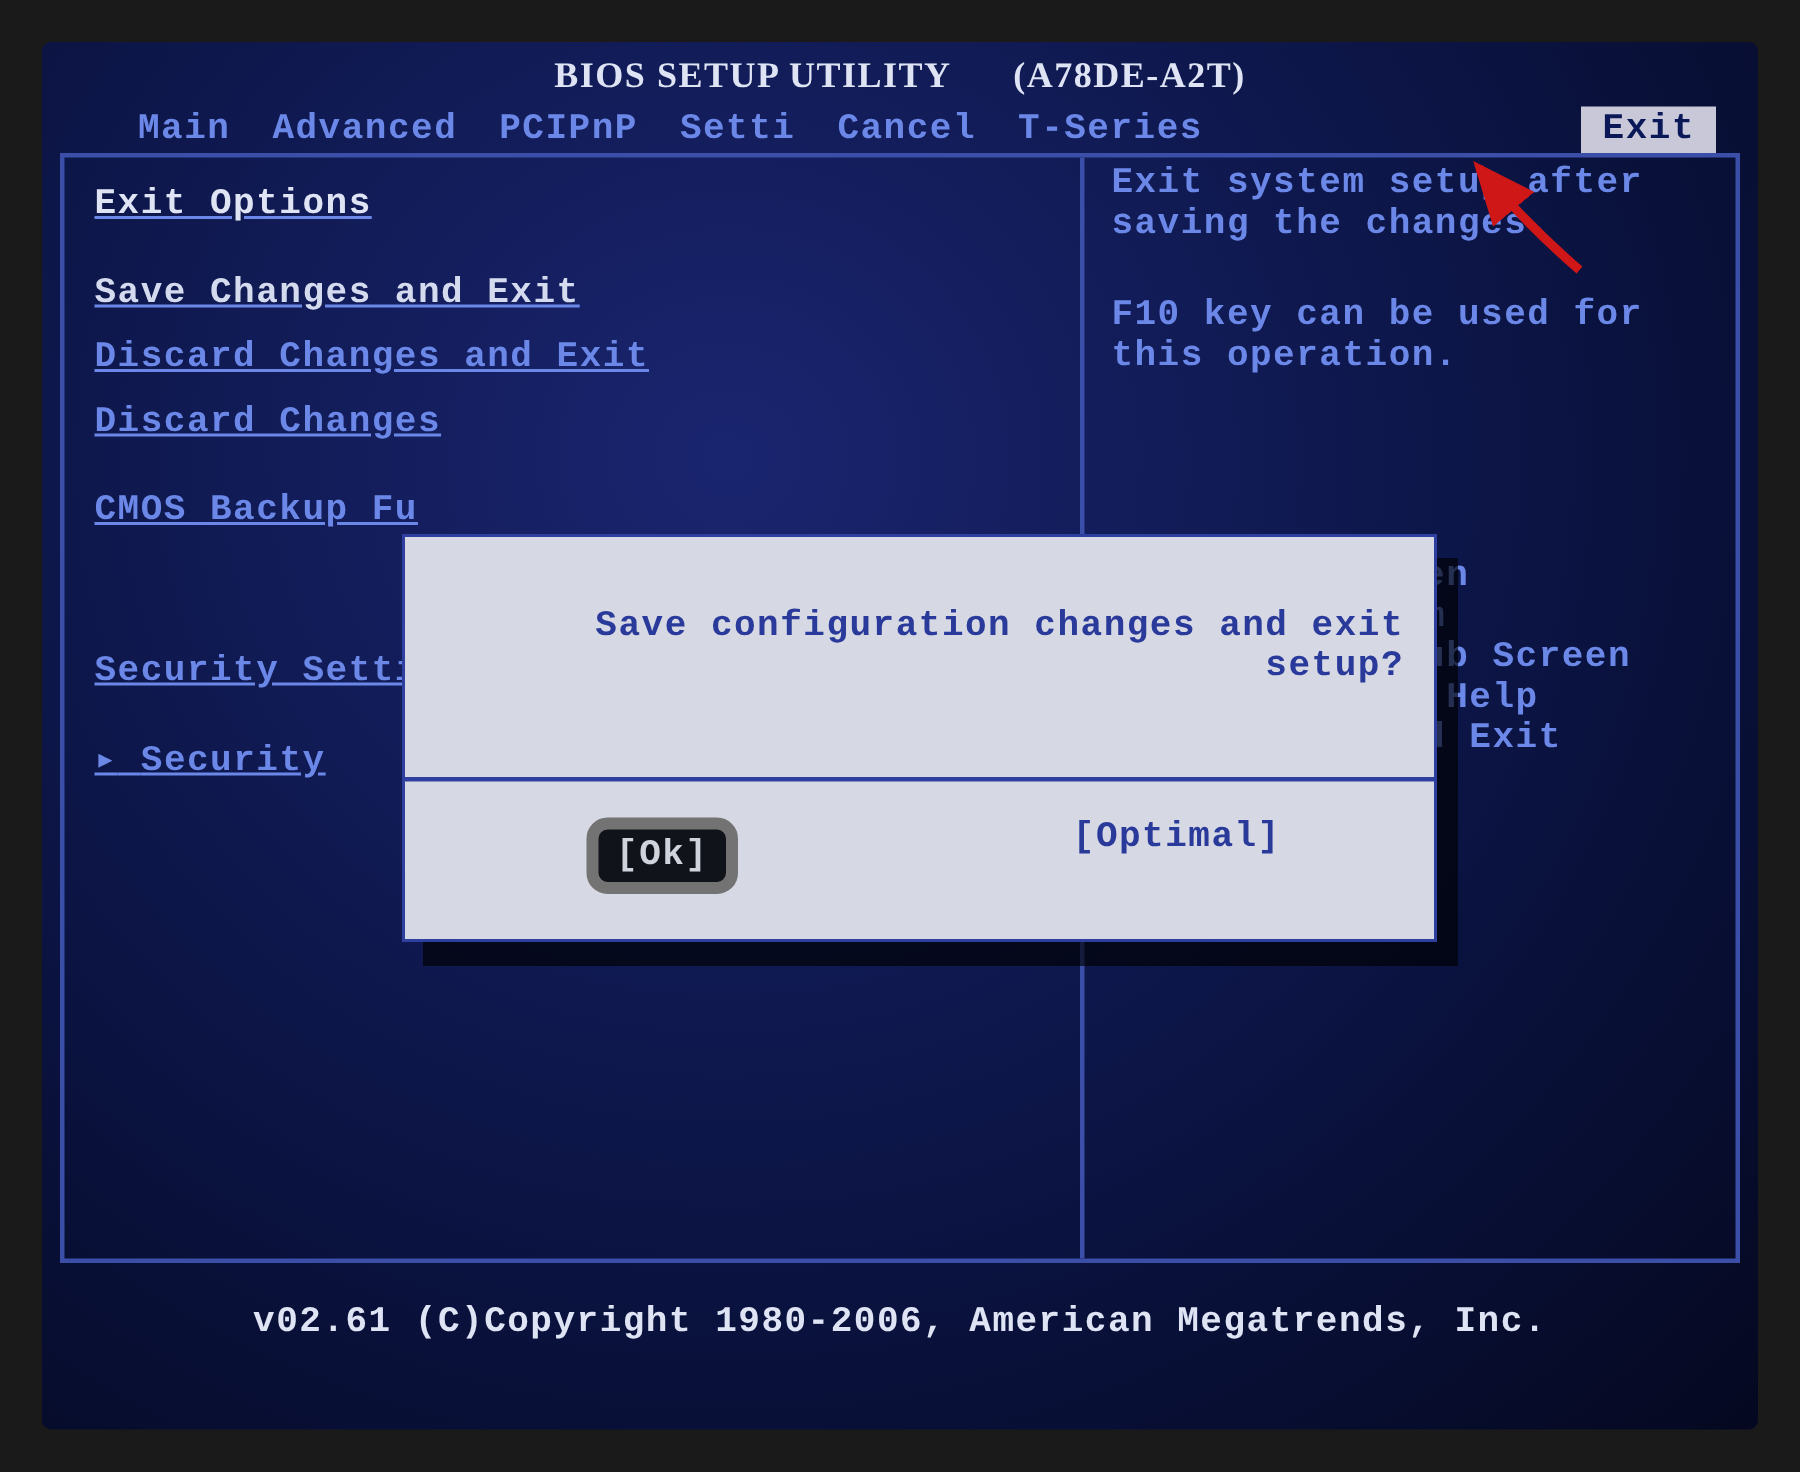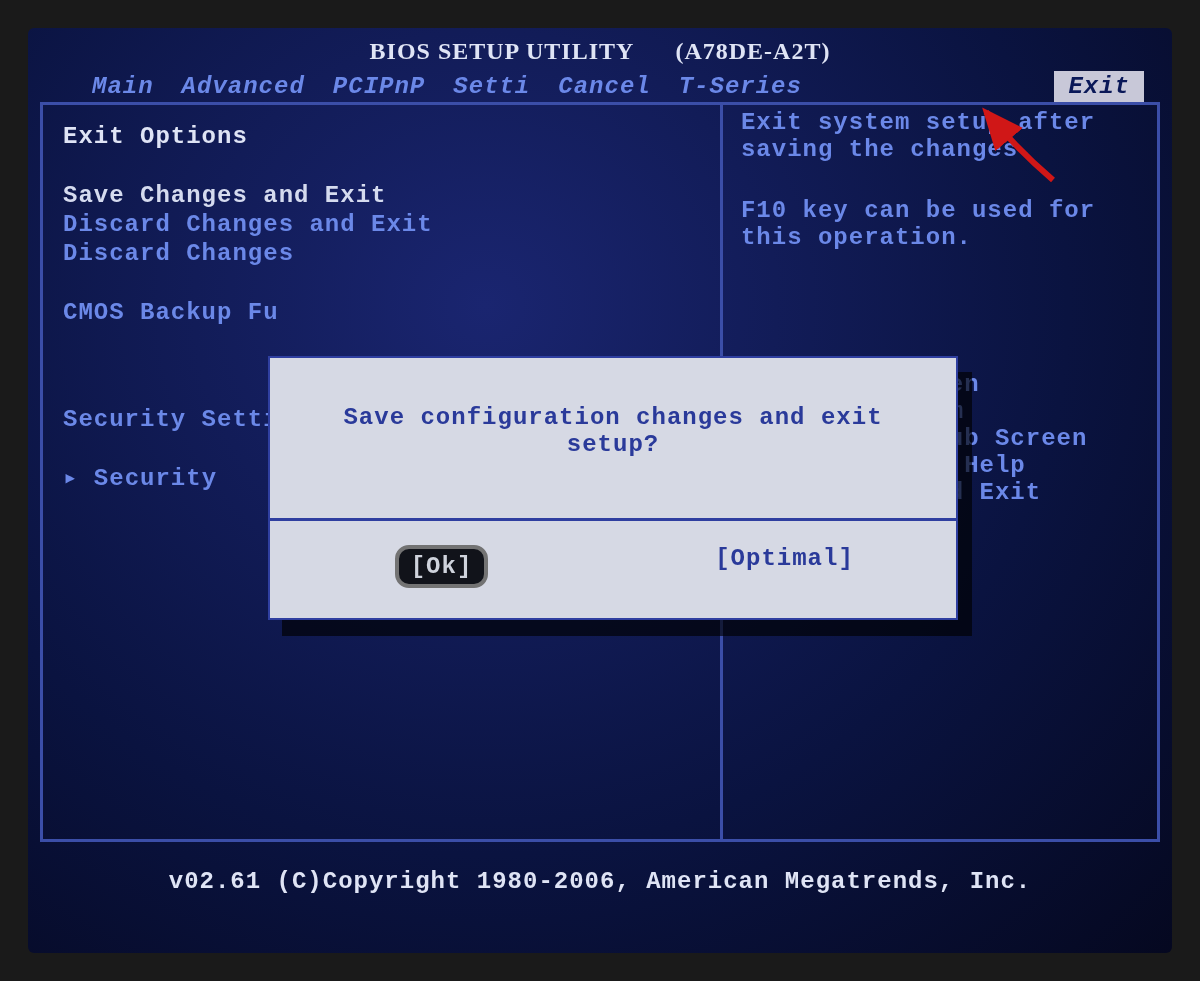--- a/index.html
+++ b/index.html
@@ -26,49 +26,49 @@
     padding: 10px 0 6px;
     font-family: Liberation Serif, serif;
   }
   .tabs {
     display: flex;
     color: #6b88e8;
     padding: 0 28px 0 50px;
   }
   .tabs div {
     padding: 2px 14px;
-    font-style: italic;
   }
   .tabs .active {
     background: #c8c8d8;
     color: #0a1858;
     font-weight: bold;
   }
   .content {
     display: flex;
     border: 3px solid #3b4ea8;
     margin: 0 12px;
     height: 740px;
     background: transparent;
   }
   .left-pane {
     flex: 1.6;
     border-right: 3px solid #3b4ea8;
     padding: 18px 20px;
     color: #6b88e8;
     position: relative;
+    text-decoration: underline;
   }
   .right-pane {
     flex: 1;
     padding: 2px 18px;
     color: #6b88e8;
   }
   .section-head { color: #dfe4f5; margin-bottom: 32px; }
   .sel { color: #d5dbef; }
-  .option { margin: 2px 0; }
+  .option { margin: 16px 0; }
   .spaced { margin-top: 32px; }
   .submenu { margin-top: 30px; }
   .arrow-marker { color: #6b88e8; }
   .help-block p { margin: 2px 0; }
   .help-block { margin-bottom: 34px; }
   .keys { margin-top: 120px; }
   .keys .row { display:flex; }
   .keys .k { width: 100px; }
   .footer {
     color: #dfe4f5;
@@ -82,32 +82,32 @@
     left: 240px;
     top: 328px;
     width: 690px;
     background: #d6d9e4;
     border: 2px solid #2f3fa0;
     box-shadow: 14px 16px 0 rgba(0,0,0,0.65);
   }
   .dialog-msg {
     color: #2a3a9a;
     padding: 46px 20px 60px;
-    text-align: center;
+    text-align: right;
     border-bottom: 3px solid #2f3fa0;
   }
   .dialog-btns {
     display: flex;
     padding: 24px 0 30px;
   }
   .dialog-btns .col { flex:1; text-align:center; color:#2a3a9a; }
   .ok-wrap {
     display:inline-block;
     padding: 4px 8px;
-    border: 4px solid #737373;
+    border: 8px solid #737373;
     border-radius: 14px;
     background: #11131a;
   }
   .ok-inner {
     color: #cfd3dc;
     padding: 0 4px;
   }
   
   .anno-arrow {
     position:absolute;

